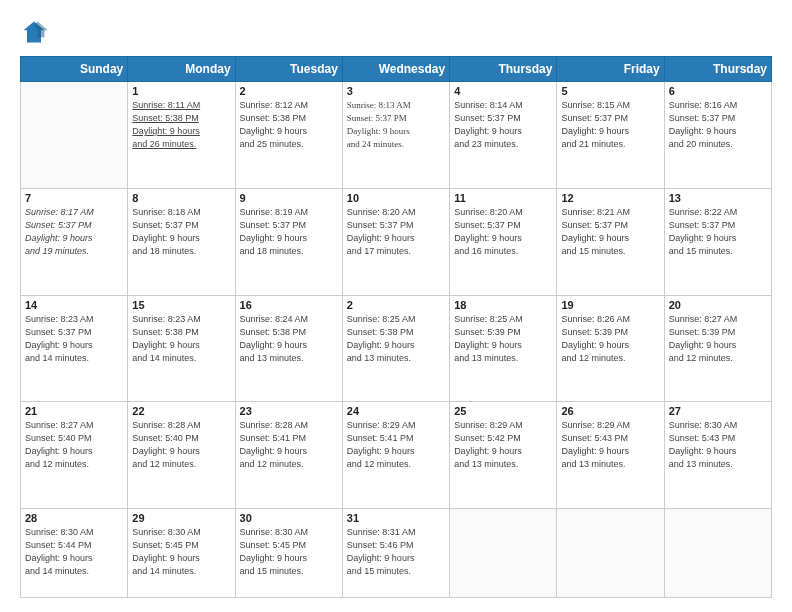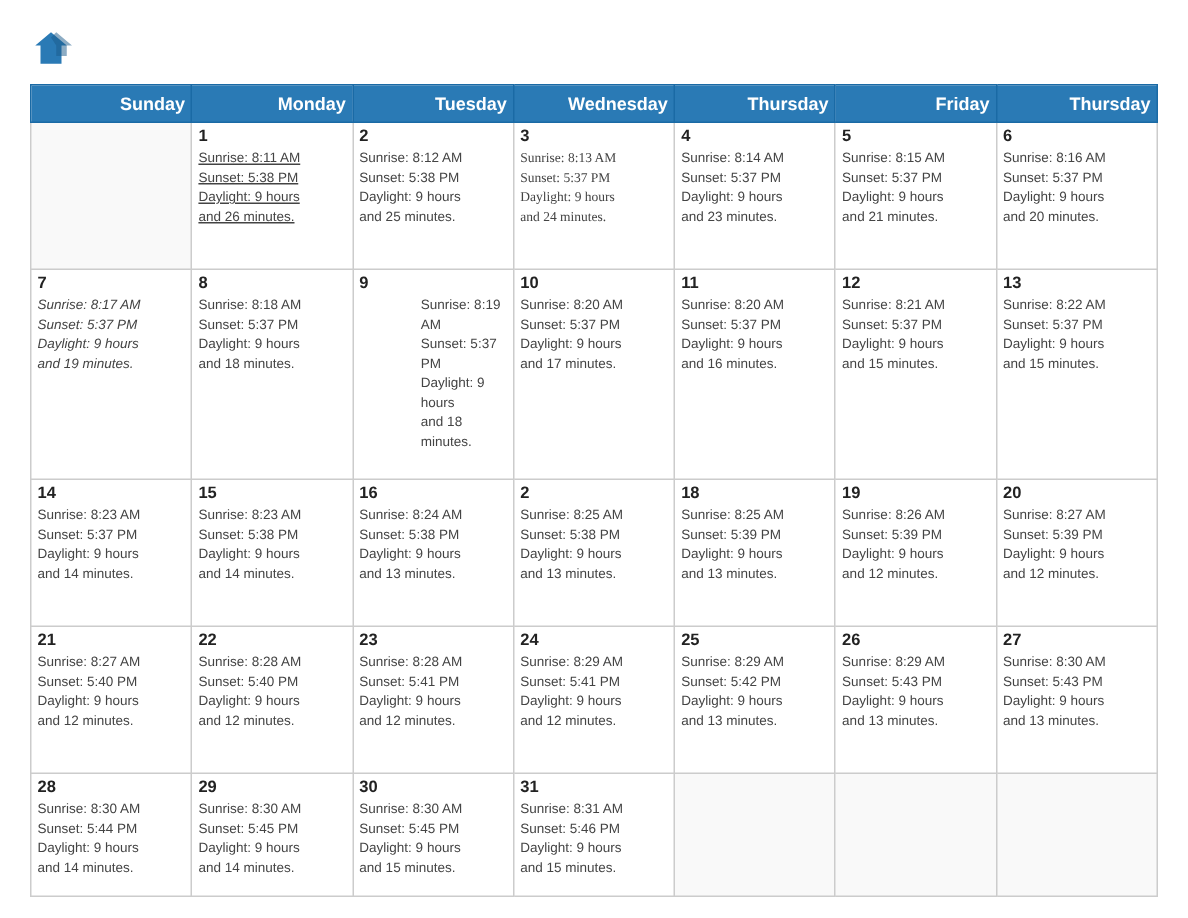--- a/index.html
+++ b/index.html
@@ -196,21 +196,21 @@
           </td>
           <td>
             <span class="day-number">8</span>
             <div class="day-info" style="white-space: pre-line;">Sunrise: 8:18 AM
 Sunset: 5:37 PM
 Daylight: 9 hours
 and 18 minutes.</div>
           </td>
           <td>
             <span class="day-number">9</span>
-            <div class="day-info" style="white-space: pre-line; margin-left: 41px;">Sunrise: 8:19 AM
+            <div class="day-info" style="white-space: pre-line;">Sunrise: 8:19 AM
 Sunset: 5:37 PM
 Daylight: 9 hours
 and 18 minutes.</div>
           </td>
           <td>
             <span class="day-number">10</span>
             <div class="day-info" style="white-space: pre-line;">Sunrise: 8:20 AM
 Sunset: 5:37 PM
 Daylight: 9 hours
 and 17 minutes.</div>

